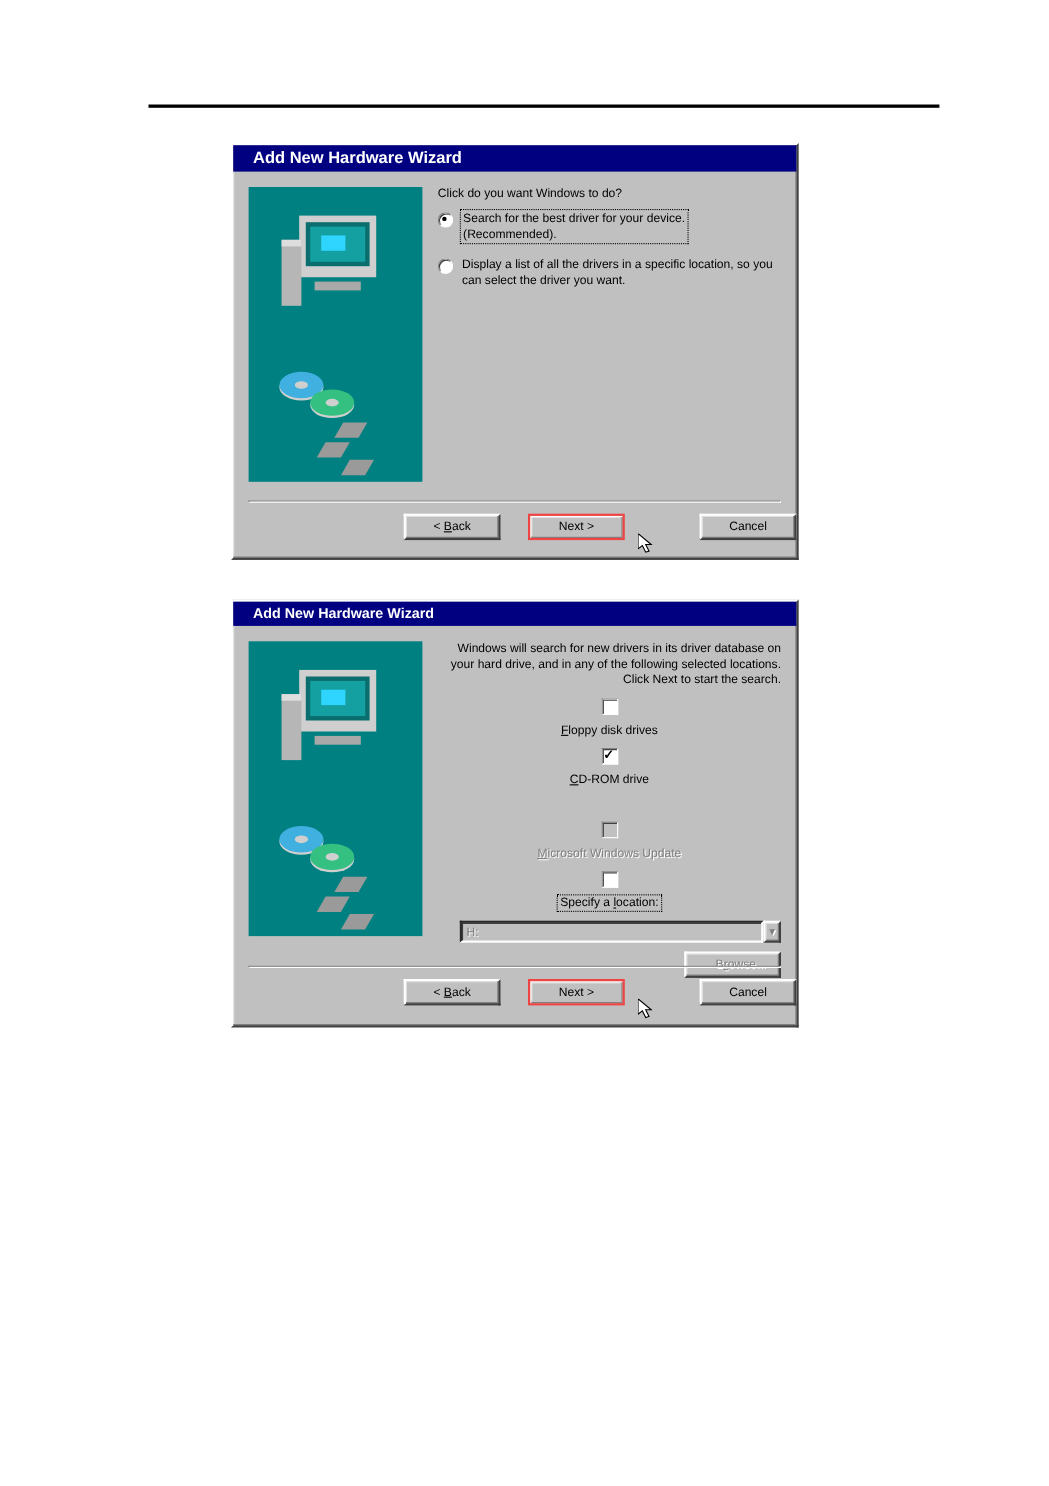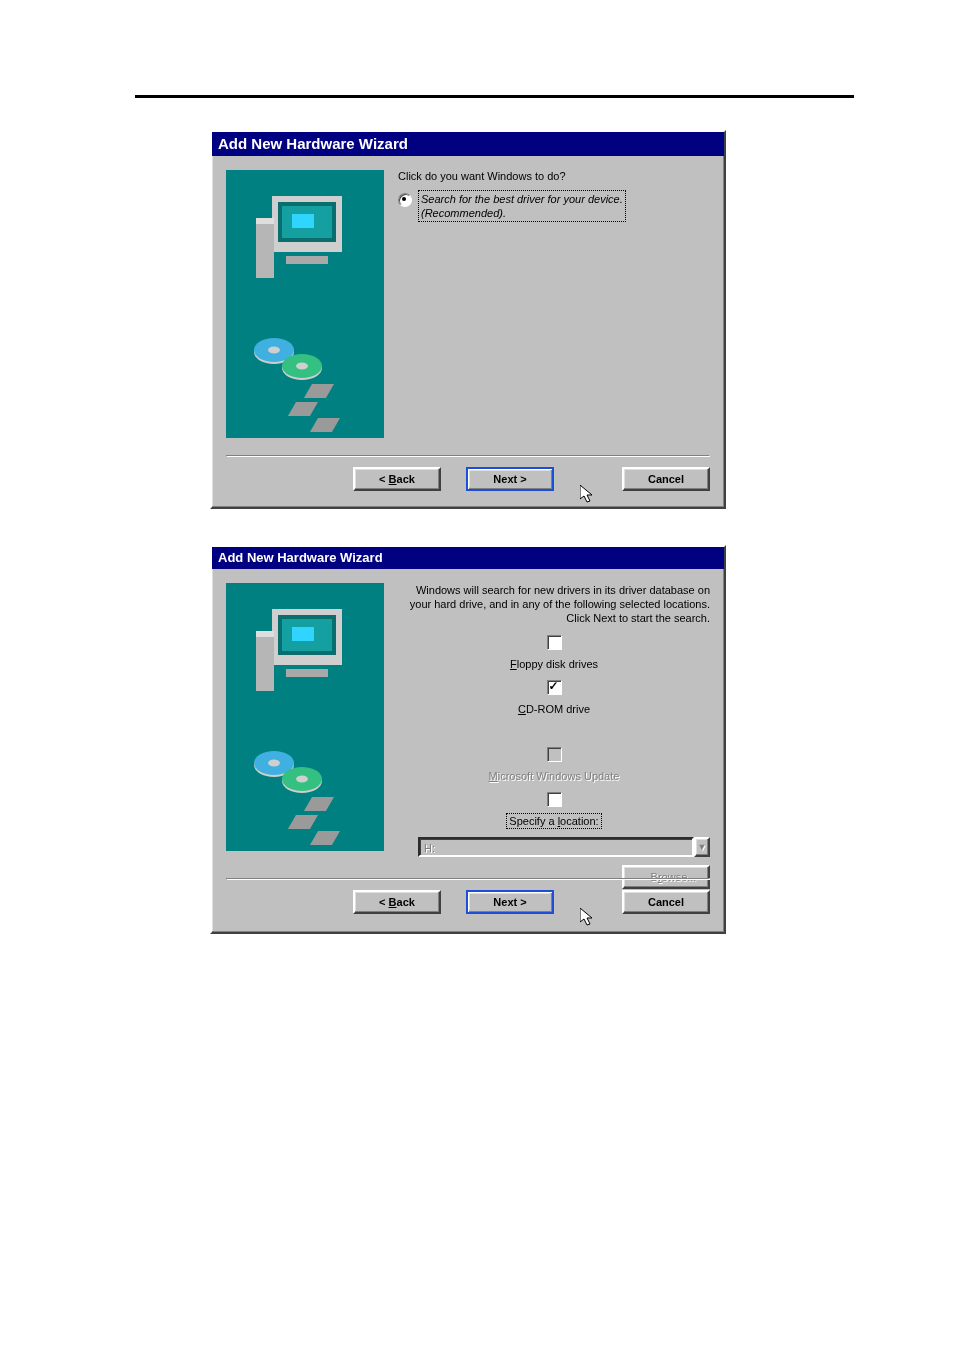--- a/index.html
+++ b/index.html
@@ -43,21 +43,21 @@
     left: 210px;
   }
   #dlg1 { top: 130px; height: 375px; }
   #dlg2 { top: 545px; height: 385px; }
 
   .titlebar {
     background: #000080;
     color: #fff;
     font-weight: bold;
     font-size: 15px;
-    padding: 3px 6px 4px 6px;
+    padding: 3px 6px 4px 18px;
   }
 
   .dlg-body {
     position: relative;
     padding: 14px 14px 10px 14px;
     height: calc(100% - 28px);
     box-sizing: border-box;
   }
 
   
@@ -98,21 +98,20 @@
   .radio.selected::after {
     content:"";
     position:absolute;
     width:4px;height:4px;
     background:#000;
     border-radius:50%;
     left:3px; top:3px;
   }
   .radio-label {
     line-height: 14px;
-    font-style: italic;
   }
   .dotted-focus {
     outline: 1px dotted #000;
     outline-offset: 1px;
     display: inline-block;
     padding: 0 1px;
   }
 
   
   .checkbox {
@@ -184,34 +183,33 @@
     border-color: #fff #404040 #404040 #fff;
     background:#c0c0c0;
     box-shadow: inset -1px -1px 0 #808080, inset 1px 1px 0 #dfdfdf;
     text-align:center;
     line-height:20px;
     font-size:11px;
     display:inline-block;
     box-sizing:border-box;
   }
   .btn.default {
-    border: 2px solid #1d4ed8;
+    border: 2px solid #ef4444;
     box-shadow: inset 1px 1px 0 #fff, inset -1px -1px 0 #808080, inset -2px -2px 0 #c0c0c0, inset 2px 2px 0 #dfdfdf;
   }
   .btn.disabled {
     color:#808080; text-shadow:1px 1px 0 #fff;padding-left:15px;
   }
 
   .btn-row {
     position:absolute;
-    right:14px;
+    right:0;
     bottom:12px;
     display:flex;
     gap:25px;
-    font-weight:bold;
   }
   .btn-row .sep { width: 18px; }
 
   .divider {
     position:absolute;
     left:14px; right:14px;
     bottom:46px;
   }
 
   .cursor {
@@ -266,20 +264,24 @@
       <div class="content">
         <div>Click do you want Windows to do?</div>
 
         <div class="option-row">
           <div class="radio selected"></div>
           <div class="radio-label">
             <span class="dotted-focus">Search for the best driver for your device.<br>(Recommended).</span>
           </div>
         </div>
 
+        <div class="option-row">
+          <div class="radio"></div>
+          <div class="radio-label">Display a list of all the drivers in a specific location, so you can select the driver you want.</div>
+        </div>
       </div>
 
       <div class="divider groove"></div>
 
       <div class="btn-row">
         <div class="btn">&lt; <span class="ul">B</span>ack</div>
         <div class="btn default">Next &gt;</div>
         <div class="sep"></div>
         <div class="btn">Cancel</div>
       </div>

